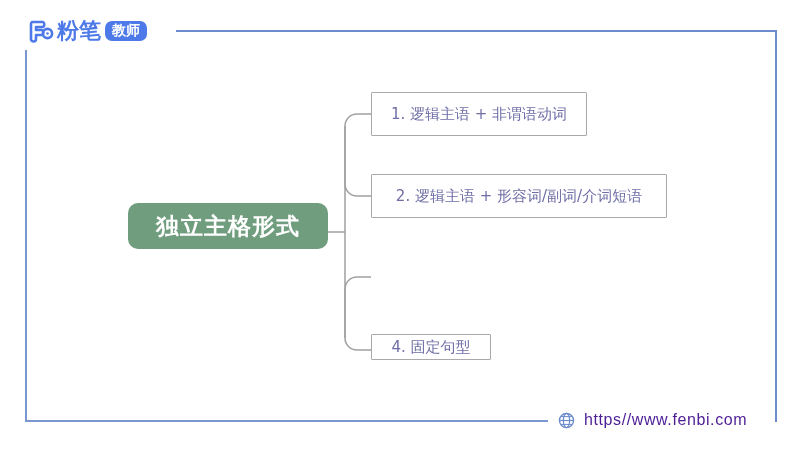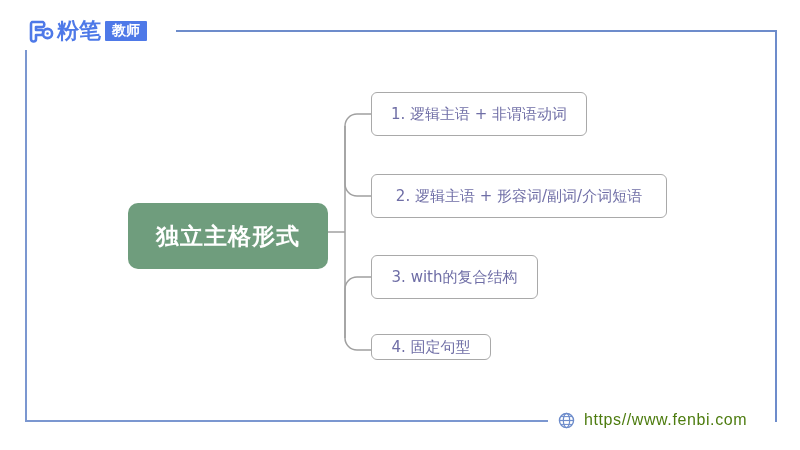--- a/index.html
+++ b/index.html
@@ -75,49 +75,49 @@
     color: #4e79e8;
     letter-spacing: 0px;
     line-height: 26px;
   }
   .logo-badge {
     background: #4e79e8;
     color: #ffffff;
     font-family: "DejaVu Sans", "Liberation Sans", sans-serif;
     font-size: 14px;
     font-weight: bold;
-    border-radius: 1px;
+    border-radius: 7px;
     padding: 2px 7px 3px 7px;
     line-height: 15px;
     margin-left: 1px;
   }
 
   
   .root-node {
     position: absolute;
     left: 128px;
     top: 203px;
     width: 200px;
-    height: 66px;
+    height: 46px;
     background: #6f9d7d;
     border-radius: 10px;
     display: flex;
     align-items: center;
     justify-content: center;
     color: #ffffff;
     font-family: "DejaVu Sans", "Liberation Sans", sans-serif;
     font-size: 23px;
     font-weight: bold;
     letter-spacing: 1px;
   }
 
   .branch-node {
     position: absolute;
     border: 1.4px solid #a9a9a9;
-    border-radius: 6px;
+    border-radius: 1px;
     background: #ffffff;
     display: flex;
     align-items: center;
     justify-content: center;
     color: #6f6ea6;
     font-family: "DejaVu Sans", "Liberation Sans", sans-serif;
     font-size: 15px;
     white-space: nowrap;
     padding: 0 14px;
   }
@@ -134,21 +134,21 @@
   }
 
   
   .footer-url {
     position: absolute;
     left: 558px;
     top: 409px;
     display: flex;
     align-items: center;
     gap: 9px;
-    color: #4d7c0f;
+    color: #4c1d95;
     font-family: "Liberation Sans", "DejaVu Sans", sans-serif;
     font-size: 16px;
     letter-spacing: 0.6px;
     line-height: 22px;
   }
   .globe-icon { display: block; width: 17px; height: 17px; }
 </style>
 </head>
 <body>
 
@@ -184,23 +184,20 @@
 
   <div class="root-node">
     <span>独立主格形式</span>
   </div>
 
   <div class="branch-node branch-0">
     <span>1. 逻辑主语 + 非谓语动词</span>
   </div>
   <div class="branch-node branch-1">
     <span>2. 逻辑主语 + 形容词/副词/介词短语</span>
-  </div>
-  <div class="branch-node branch-2">
-    <span>3. with的复合结构</span>
   </div>
   <div class="branch-node branch-3">
     <span>4. 固定句型</span>
   </div>
 
   <div class="footer-url">
     <svg class="globe-icon" viewBox="0 0 20 20">
       <circle cx="10" cy="10" r="8.3" fill="none" stroke="#6d8ccb" stroke-width="1.6"></circle>
       <ellipse cx="10" cy="10" rx="3.7" ry="8.3" fill="none" stroke="#6d8ccb" stroke-width="1.4"></ellipse>
       <line x1="1.7" y1="10" x2="18.3" y2="10" stroke="#6d8ccb" stroke-width="1.4"></line>

